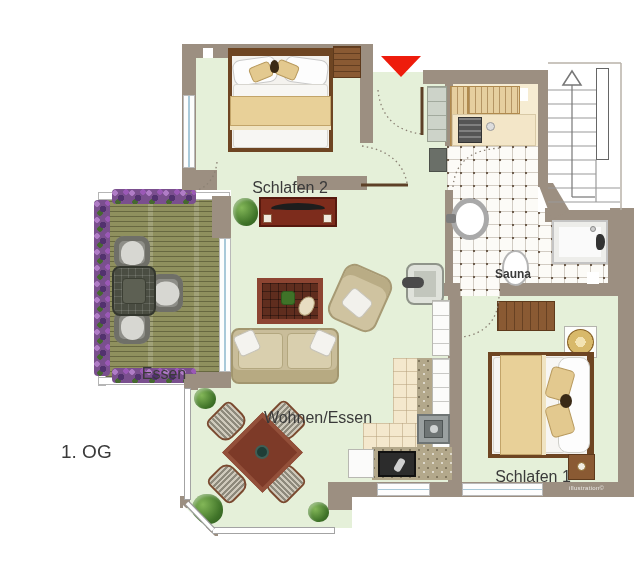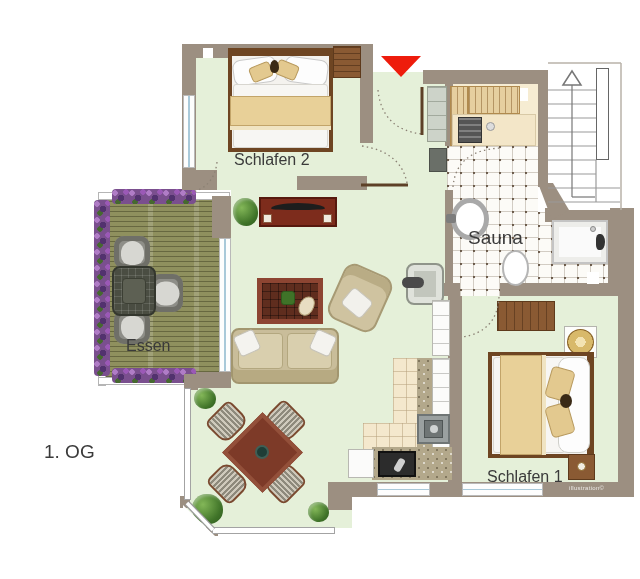--- a/index.html
+++ b/index.html
@@ -36,21 +36,21 @@
       radial-gradient(circle at 9px 9px,#52326e 3px,transparent 3.5px),
       radial-gradient(circle at 14px 3px,#9b59b6 2.5px,transparent 3px),
       radial-gradient(circle at 6px 13px,#46692f 2.5px,transparent 3px);
     background-size:17px 16px;}
   .plant{border-radius:48% 52% 46% 54%;
     background:radial-gradient(circle at 35% 35%,#83b758,#3f7328 65%,#2e5a1d);
     box-shadow:inset 2px 2px 3px rgba(255,255,255,.35);}
   .woodslats-v{background-color:#e6cf9f;border:1px solid #b08a4e;
     background-image:repeating-linear-gradient(to right,rgba(140,100,50,.55) 0 1px,transparent 1px 6px);}
   .wood{background:#8a5a33;border:1px solid #5e3a1c;}
-  .label{position:absolute;font-size:16px;line-height:18px;white-space:nowrap;}
+  .label{position:absolute;font-size:16px;line-height:18px;text-align:center;white-space:nowrap;margin-top:28px;}
   .stripchair{background:repeating-linear-gradient(90deg,#cfcabc 0 2px,#8e8a7c 2px 4px);
     border:2px solid #7a4a30;border-radius:6px 6px 10px 10px;}
   svg{position:absolute;left:0;top:0;}
 </style>
 </head>
 <body>
 
 <div id="plan">
 
   <div class="floor" style="left:196px;top:58px;width:168px;height:132px;"></div>
@@ -247,22 +247,23 @@
       <path d="M 217 162 Q 214 190 184 194"></path>
     </g>
 
     <line x1="422" y1="87" x2="422" y2="135" stroke="#5d4027" stroke-width="3"></line>
     <line x1="361" y1="185" x2="408" y2="185" stroke="#5d4027" stroke-width="3"></line>
 
     <polygon points="381,56 421,56 401,77" fill="#ee1c0c"></polygon>
   </svg>
 
   <div class="label" style="left:234px;top:151px;width:112px;">Schlafen 2</div>
-  <div class="label" style="left:468px;top:229px;width:90px;font-size:19px;">Sauna</div>
+  <div class="label" style="left:468px;top:237px;width:90px;font-size:12px;font-weight:bold;">Sauna</div>
   <div class="label" style="left:126px;top:337px;width:76px;">Essen</div>
-  <div class="label" style="left:487px;top:468px;width:92px;">Schlafen 1</div>
+  <div class="label" style="left:256px;top:381px;width:124px;">Wohnen/Essen</div>
+  <div class="label" style="left:487px;top:440px;width:92px;">Schlafen 1</div>
 
   <div style="left:44px;top:438px;font-size:19px;line-height:27px;white-space:nowrap;">
-    <div style="position:static;">1. OG</div>
+    <div style="position:static;margin-left:17px;">1. OG</div>
   </div>
 
   <div style="left:569px;top:485px;font-size:6px;color:rgba(255,255,255,.8);letter-spacing:.3px;">illustration©</div>
 </div>
 
 </body></html>

